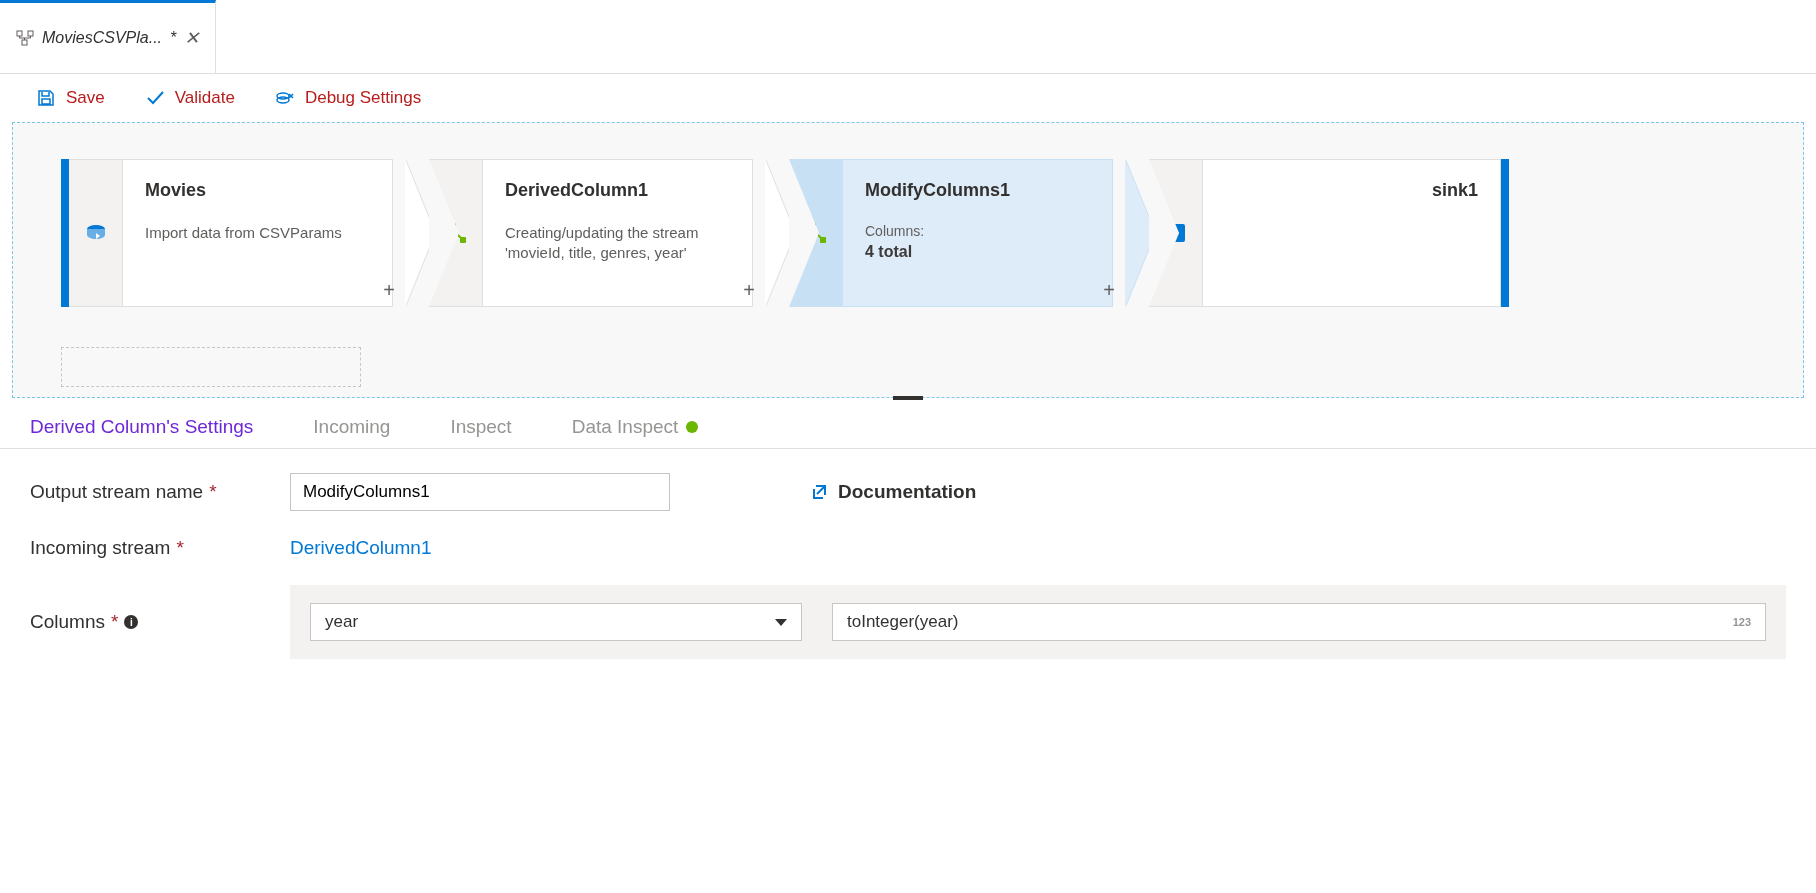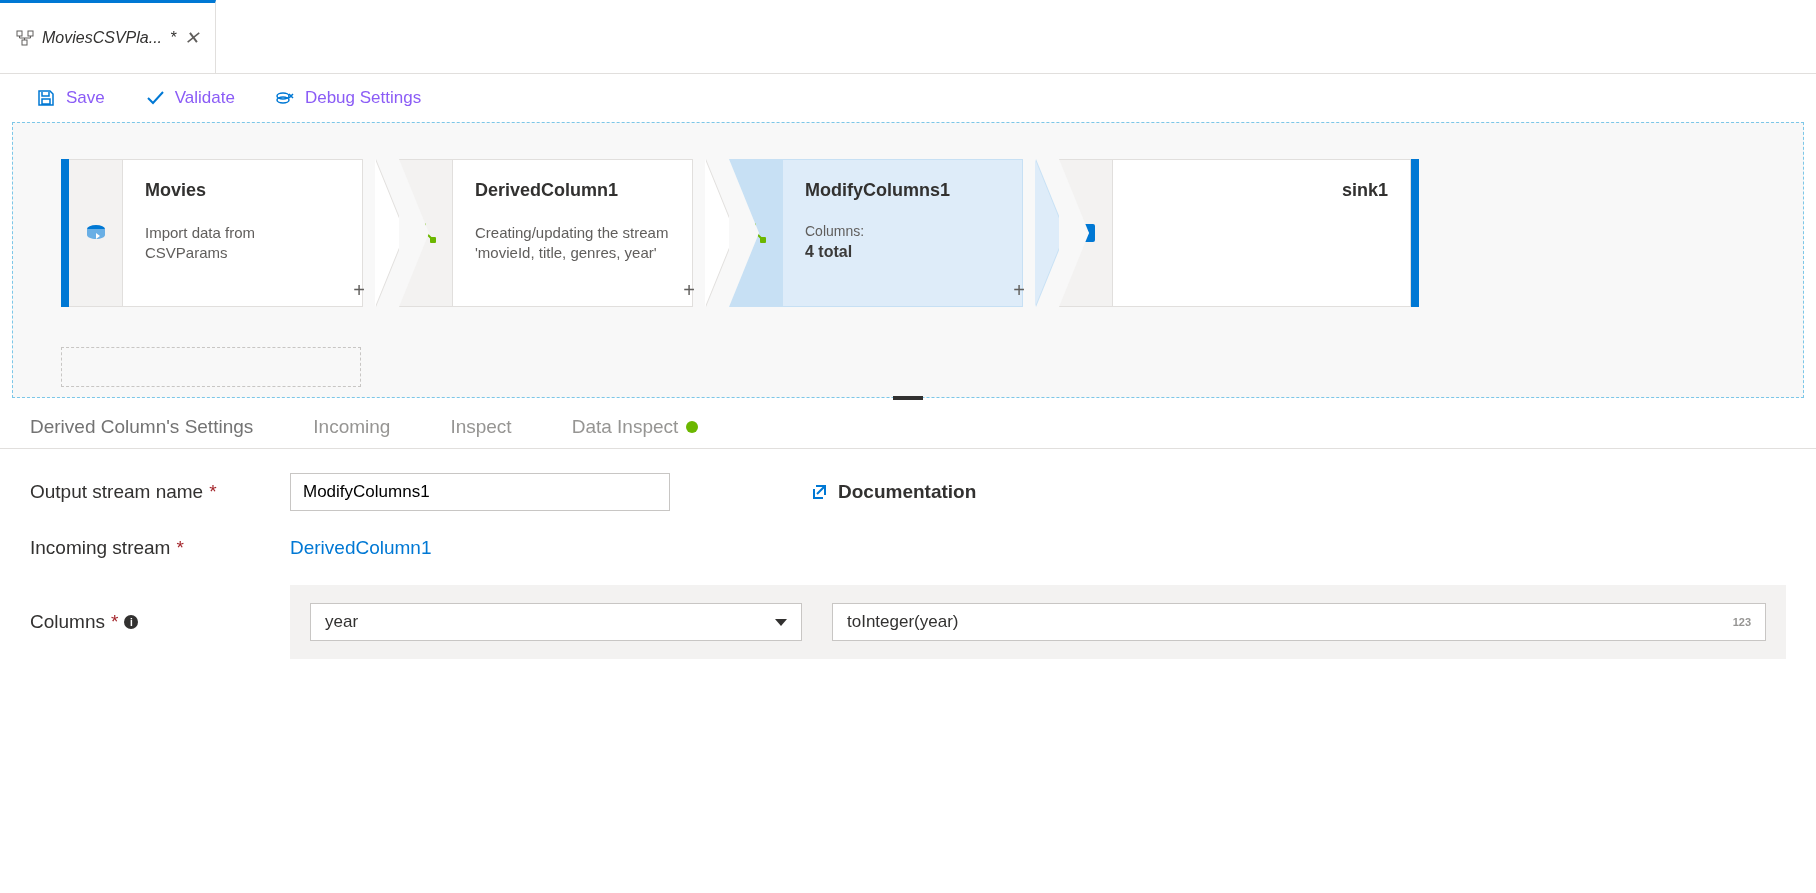--- a/index.html
+++ b/index.html
@@ -4,50 +4,50 @@
 <style>
 * { box-sizing: border-box; margin: 0; padding: 0; font-family: "Segoe UI", Arial, sans-serif; }
 body { background: #fff; color: #323130; }
 
 .tabbar { display: flex; border-bottom: 1px solid #e1dfdd; }
 .tab { display: flex; align-items: center; gap: 8px; padding: 24px 16px; border-top: 3px solid #0078d4; border-right: 1px solid #e1dfdd; background: #fff; font-style: italic; font-size: 16px; }
 .tab .tab-icon { width: 18px; height: 18px; display:inline-block; }
 .tab .close { cursor: pointer; font-size: 18px; color: #605e5c; }
 
 .toolbar { display: flex; align-items: center; gap: 40px; padding: 14px 36px; font-size: 17px; }
-.tool-btn { display: flex; align-items: center; gap: 10px; color: #8b5cf6; cursor: pointer; text-align: center; }
+.tool-btn { display: flex; align-items: center; gap: 10px; color: #b91c1c; cursor: pointer; text-align: center; }
 .tool-btn svg { width: 20px; height: 20px; }
 
 .canvas { margin: 0 12px; border: 1px dashed #7cc7e8; background: #f8f8f8; padding: 36px 48px 10px 48px; }
 
 .flow { display: flex; align-items: stretch; gap: 12px; }
 
 .node-wrap { display:flex; align-items:stretch; }
 .edge-bar { width: 8px; background: #0078d4; }
 .node-icon-col { width: 54px; background: #f3f2f1; border: 1px solid #e1dfdd; border-left: none; display:flex; align-items:center; justify-content:center; position: relative;}
 .node-icon-col.sel { background:#c7e0f4; border-color:#c7e0f4;}
-.node-body { background: #fff; border: 1px solid #e1dfdd; border-left: none; padding: 20px 22px 18px 22px; width: 240px; position: relative; }
+.node-body { background: #fff; border: 1px solid #e1dfdd; border-left: none; padding: 20px 22px 18px 22px; width: 270px; position: relative; }
 .node-body.sel { background:#deecf9; border-color:#c7e0f4;}
 .node-title { font-weight: 600; font-size: 18px; margin-bottom: 22px; }
 .node-desc { font-size: 15px; color: #605e5c; line-height: 1.35; }
 .node-sub { font-size: 14px; color: #605e5c; margin-bottom: 4px;}
 .node-sub-val { font-size: 16px; color: #3b3a39; font-weight:600;}
 .plus { position: absolute; bottom: 4px; right: -3px; font-size: 20px; color: #605e5c; cursor: pointer; }
 .arrow-v { width: 0; height: 0; border-top: 74px solid transparent; border-bottom: 74px solid transparent; border-left: 30px solid #fff; filter: drop-shadow(1px 0 0 #e1dfdd);}
 .arrow-v.sel { border-left-color:#deecf9; filter: drop-shadow(1px 0 0 #c7e0f4);}
 .arrow-cut { width: 0; height: 0; border-top: 74px solid transparent; border-bottom: 74px solid transparent; border-left: 30px solid #f8f8f8; margin-right:-30px; z-index:2; position:relative;}
 
 .ghost { margin-top: 40px; width: 300px; height: 40px; border: 1px dashed #c8c6c4; }
 
 .resize-handle { height: 4px; display:flex; justify-content:center; margin-top:-2px;}
 .resize-handle .grip { width: 30px; height: 4px; background:#323130;}
 
 .details-tabs { display: flex; gap: 60px; padding: 16px 30px 10px 30px; border-bottom: 1px solid #e1dfdd; font-size: 19px; }
 .details-tabs .dt { color: #969593; cursor:pointer; display:flex; align-items:center; gap:8px;}
-.details-tabs .dt.active { color: #737373; }
+.details-tabs .dt.active { color: #6d28d9; }
 .dot-green { width:12px; height:12px; border-radius:50%; background:#6bb700; display:inline-block;}
 
 .form { padding: 24px 30px; }
 .form-row { display: flex; align-items: center; margin-bottom: 26px; }
 .form-label { width: 260px; font-size: 19px; color: #323130; display:flex; align-items:center; gap:6px;}
 .req { color: #a4262c; }
 .info-icon { width:14px; height:14px; background:#323130; border-radius:50%; color:#fff; font-size:10px; display:inline-flex; align-items:center; justify-content:center; font-weight:bold; font-style: normal;}
 .text-input { width: 380px; padding: 8px 12px; border: 1px solid #c8c6c4; font-size: 17px; background:#fff;}
 .link { color: #0078d4; font-size: 19px; }
 .doc-link { display:flex; align-items:center; gap:10px; font-weight:600; font-size:19px; color:#323130; margin-left: 140px;}

